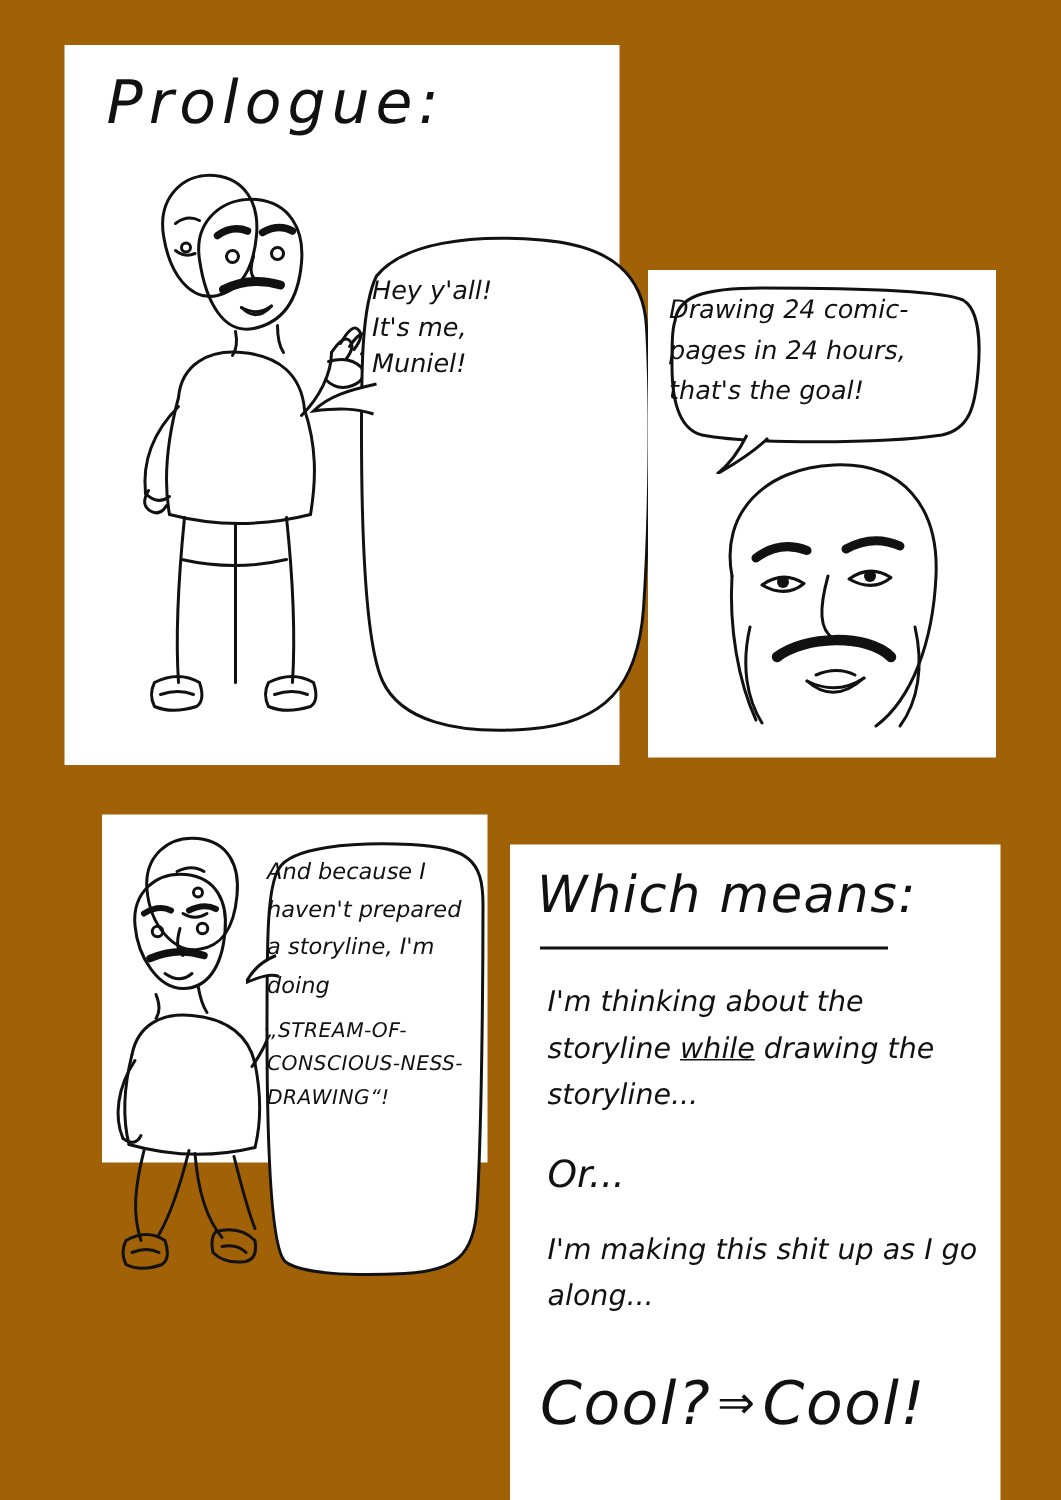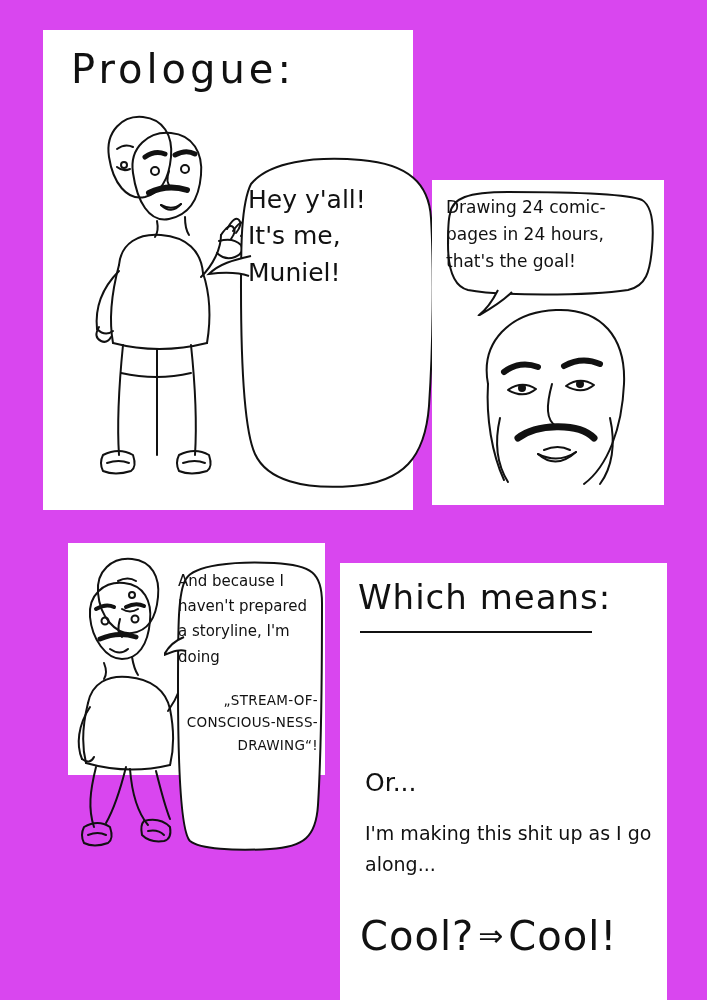--- a/index.html
+++ b/index.html
@@ -10,21 +10,22 @@
   body {
     width: 707px;
     height: 1000px;
     position: relative;
     overflow: hidden;
     font-family: "DejaVu Sans", sans-serif;
   }
   .page {
     position: absolute;
     inset: 0;
-    background: #d946ef;
+    background: #a16207;
+    font-style: italic;
   }
 
   .panel {
     position: absolute;
     background: #ffffff;
     color: #111111;
     box-sizing: border-box;
   }
 
   
@@ -47,21 +48,21 @@
   .bubble-text {
     position: absolute;
     color: #111;
     font-family: "DejaVu Sans", sans-serif;
     line-height: 1.45;
   }
   #p1-bubble-a {
     left: 205px;
     top: 152px;
     width: 160px;
-    font-size: 25px;
+    font-size: 17px;
   }
   #p1-bubble-b {
     left: 200px;
     top: 340px;
     width: 170px;
     font-size: 18px;
     line-height: 1.6;
   }
 
   
@@ -331,28 +332,31 @@
     <svg class="fig" width="165" height="300" viewBox="0 0 165 300" style="left:96px; top:14px;">
       <path d="M22 22 C30 8 70 4 110 6 C148 8 158 16 158 46
                C158 100 157 200 154 248 C152 280 140 290 106 292
                C70 294 36 292 26 284 C16 274 14 200 14 130
                C14 70 14 34 22 22 Z" fill="#ffffff" stroke="#111" stroke-width="2"></path>
       <path d="M20 80 C10 84 4 90 0 98 C10 94 16 92 22 94" fill="#ffffff" stroke="#111" stroke-width="2"></path>
     </svg>
 
     <div class="bubble-text" id="p3-bubble">
       <div>And because I haven't prepared a storyline, I'm doing</div>
-      <div class="shout" style="margin-top:19px;text-align:right;">„STREAM-OF-CONSCIOUS-NESS-DRAWING“!</div>
+      <div class="shout" style="margin-top:6px;">„STREAM-OF-CONSCIOUS-NESS-DRAWING“!</div>
     </div>
   </div>
 
   <div class="panel" id="panel-4">
     <div id="p4-title">Which means:</div>
     <div id="p4-title-rule"></div>
 
+    <div id="p4-body">
+      <span>I'm thinking about the storyline </span><span class="u">while</span><span> drawing the storyline...</span>
+    </div>
 
     <div id="p4-or">Or...</div>
 
     <div id="p4-cool">
       <span>Cool?</span><span class="arrow">⇒</span><span>Cool!</span>
     </div>
 
     <div id="p4-body2">I'm making this shit up as I go along...</div>
   </div>
 

